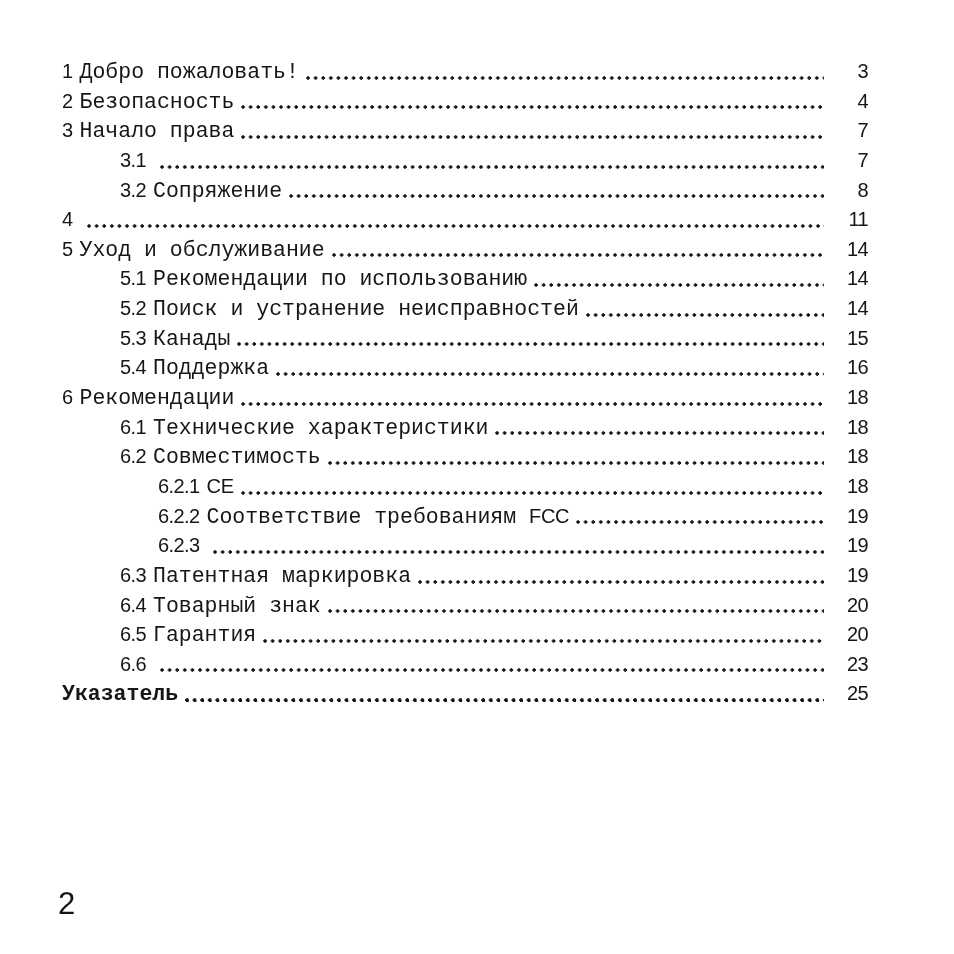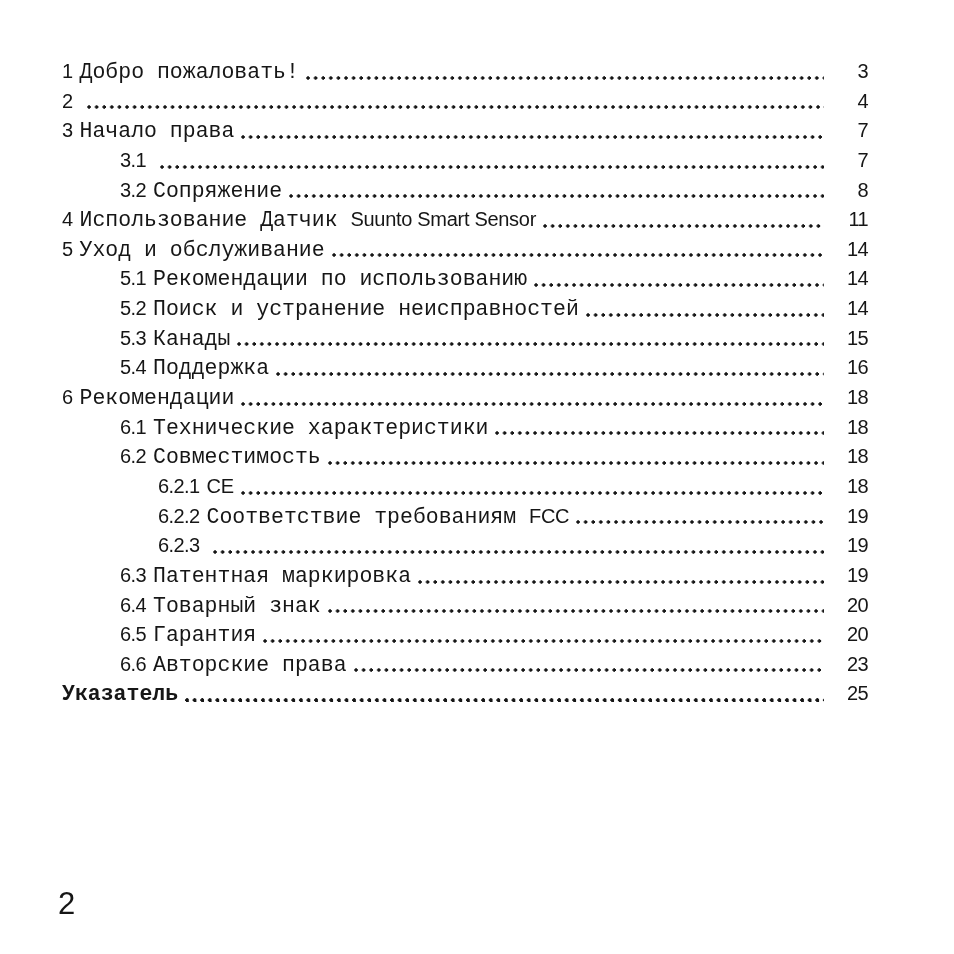--- a/index.html
+++ b/index.html
@@ -94,20 +94,21 @@
 <div class="page">
   <ol class="toc" id="toc-list">
       <li class="toc-row lvl-1">
     <span class="num">1</span>
     <span class="title"><span class="serif">Добро пожаловать!</span></span>
     <span class="leader"></span>
     <span class="pg">3</span>
   </li>
       <li class="toc-row lvl-1">
     <span class="num">2</span>
+    <span class="title"><span class="serif">Безопасность</span></span>
     <span class="leader"></span>
     <span class="pg">4</span>
   </li>
       <li class="toc-row lvl-1">
     <span class="num">3</span>
     <span class="title"><span class="serif">Начало права</span></span>
     <span class="leader"></span>
     <span class="pg">7</span>
   </li>
       <li class="toc-row lvl-2">
@@ -116,21 +117,20 @@
     <span class="pg">7</span>
   </li>
       <li class="toc-row lvl-2">
     <span class="num">3.2</span>
     <span class="title"><span class="serif">Сопряжение</span></span>
     <span class="leader"></span>
     <span class="pg">8</span>
   </li>
       <li class="toc-row lvl-1">
     <span class="num">4</span>
-    <span class="title"><span class="serif">Использование Датчик </span><span class="sans">Suunto Smart Sensor</span></span>
     <span class="leader"></span>
     <span class="pg">11</span>
   </li>
       <li class="toc-row lvl-1">
     <span class="num">5</span>
     <span class="title"><span class="serif">Уход и обслуживание</span></span>
     <span class="leader"></span>
     <span class="pg">14</span>
   </li>
       <li class="toc-row lvl-2">
@@ -205,21 +205,20 @@
     <span class="pg">20</span>
   </li>
       <li class="toc-row lvl-2">
     <span class="num">6.5</span>
     <span class="title"><span class="serif">Гарантия</span></span>
     <span class="leader"></span>
     <span class="pg">20</span>
   </li>
       <li class="toc-row lvl-2">
     <span class="num">6.6</span>
-    <span class="title"><span class="serif">Авторские права</span></span>
     <span class="leader"></span>
     <span class="pg">23</span>
   </li>
       <li class="toc-row lvl-1 bold">
 
     <span class="title"><span class="serif">Указатель</span></span>
     <span class="leader"></span>
     <span class="pg">25</span>
   </li>
     </ol>

